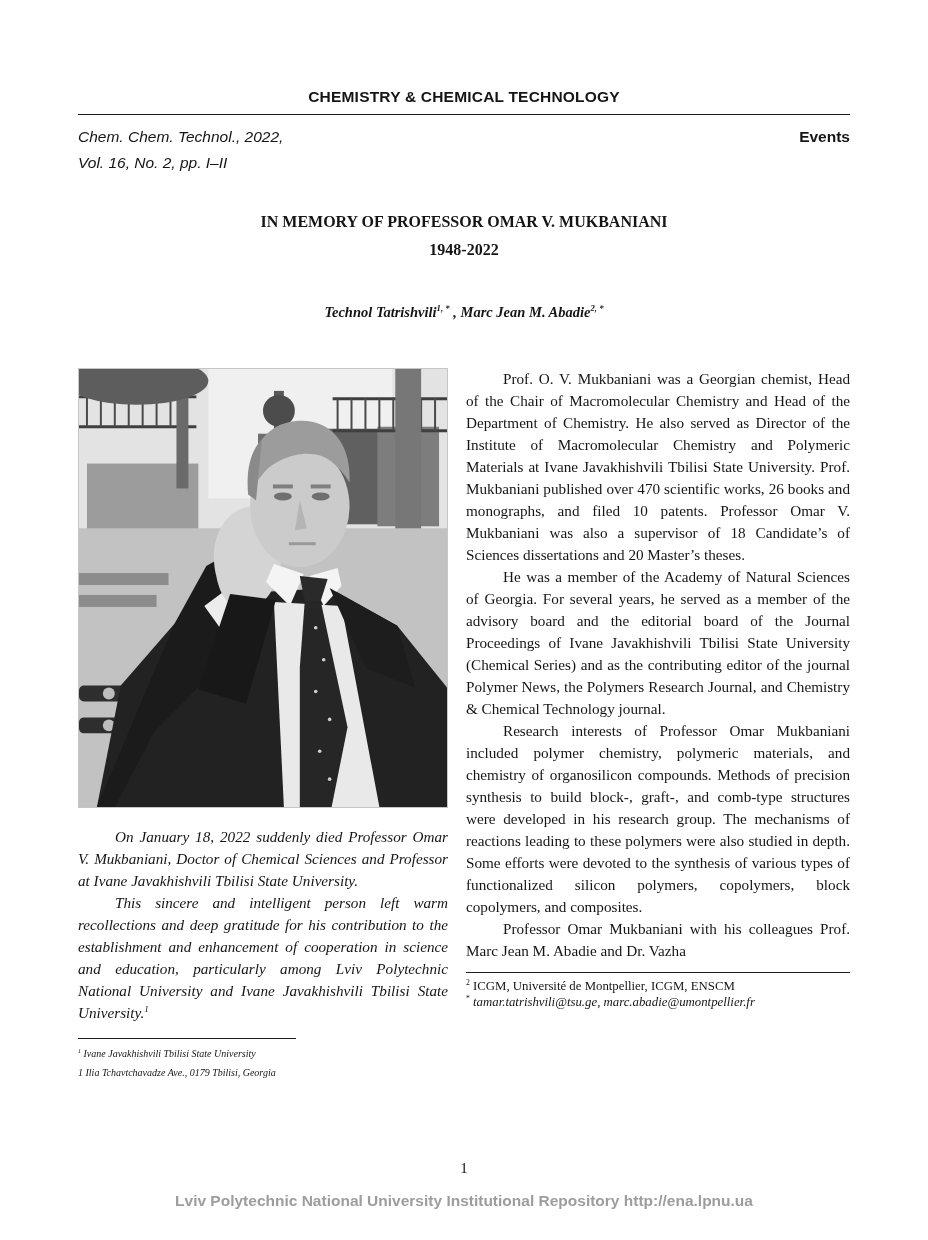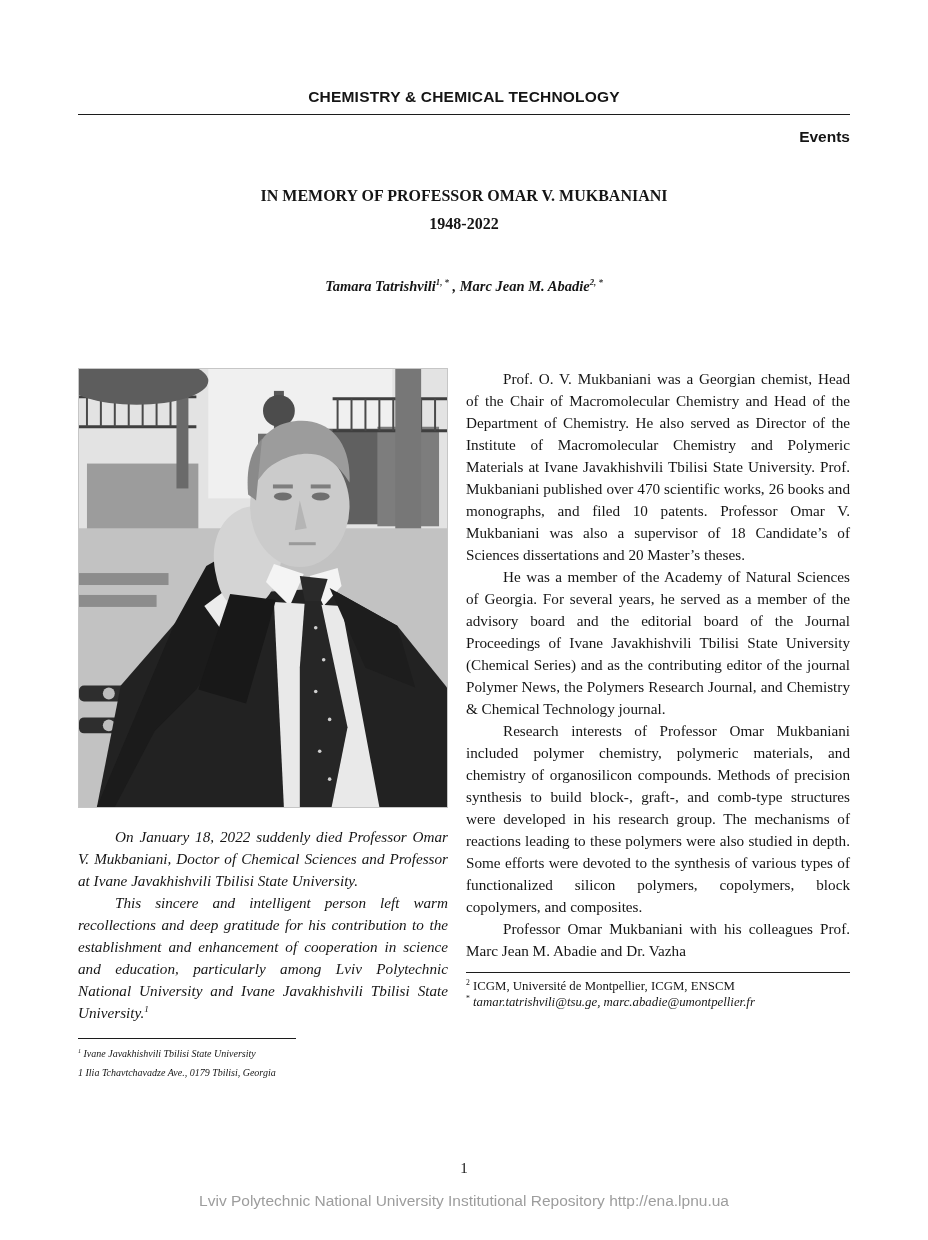--- a/index.html
+++ b/index.html
@@ -54,43 +54,45 @@
   .footnote-rule-left { width: 218px; border-top: 1.4px solid #1c1c1c; margin-top: 14px; margin-bottom: 6px; }
   .footnote-left { font-size: 10px; line-height: 18.5px; }
   .footnote-rule-right { width: 100%; border-top: 1.4px solid #1c1c1c; margin-top: 10px; margin-bottom: 5px; }
   .footnote-right { font-size: 12.8px; line-height: 16.4px; }
   .em { font-style: italic; }
 
   
   .page-number { position: absolute; left: 0; width: 100%; top: 1160px; text-align: center; font-size: 15px; }
   .repository {
     position: absolute; left: 0; width: 100%; top: 1192px; text-align: center;
-    font-family: "Liberation Sans", sans-serif; font-size: 15.5px; color: #9d9d9d;
+    font-family: "Liberation Sans", sans-serif; font-size: 15.5px; color: #9d9d9d; font-weight: bold;
   }
 </style>
 </head>
 <body>
 
 <div class="page">
   <div class="content">
 
     <div class="masthead-title">CHEMISTRY &amp; CHEMICAL TECHNOLOGY</div>
     <div class="masthead-rule"></div>
     <div class="issue-row">
       <div class="issue-info">
+        <div>Chem. Chem. Technol., 2022,</div>
+        <div>Vol. 16, No. 2, pp. I–II</div>
       </div>
       <div class="section-label">Events</div>
     </div>
 
     <div class="article-title">
       <div>IN MEMORY OF PROFESSOR OMAR V. MUKBANIANI</div>
       <div>1948-2022</div>
     </div>
 
-    <div class="authors"><span>Tamara Tatrishvili</span><sup class="sup">1, *</sup><span> , </span><span>Marc Jean M. Abadie</span><sup class="sup">2, *</sup></div>
+    <div class="authors"><span>Technol Tatrishvili</span><sup class="sup">1, *</sup><span> , </span><span>Marc Jean M. Abadie</span><sup class="sup">2, *</sup></div>
 
     <div class="columns">
 
       <div class="col-left">
         <div class="photo-frame" role="img" aria-label="Black-and-white outdoor portrait of Professor Omar V. Mukbaniani seated in a dark suit, white shirt and dotted tie, resting his head on his hand, with buildings, balconies and a tree behind him">
           <svg viewBox="0 0 370 440" xmlns="http://www.w3.org/2000/svg" preserveAspectRatio="none">
             <rect width="370" height="440" fill="#d6d6d6"></rect>
             <rect x="0" y="0" width="370" height="210" fill="#e3e3e3"></rect>
             <rect x="130" y="0" width="185" height="130" fill="#f0f0f0"></rect>
             <rect x="8" y="95" width="112" height="78" fill="#9c9c9c"></rect>

